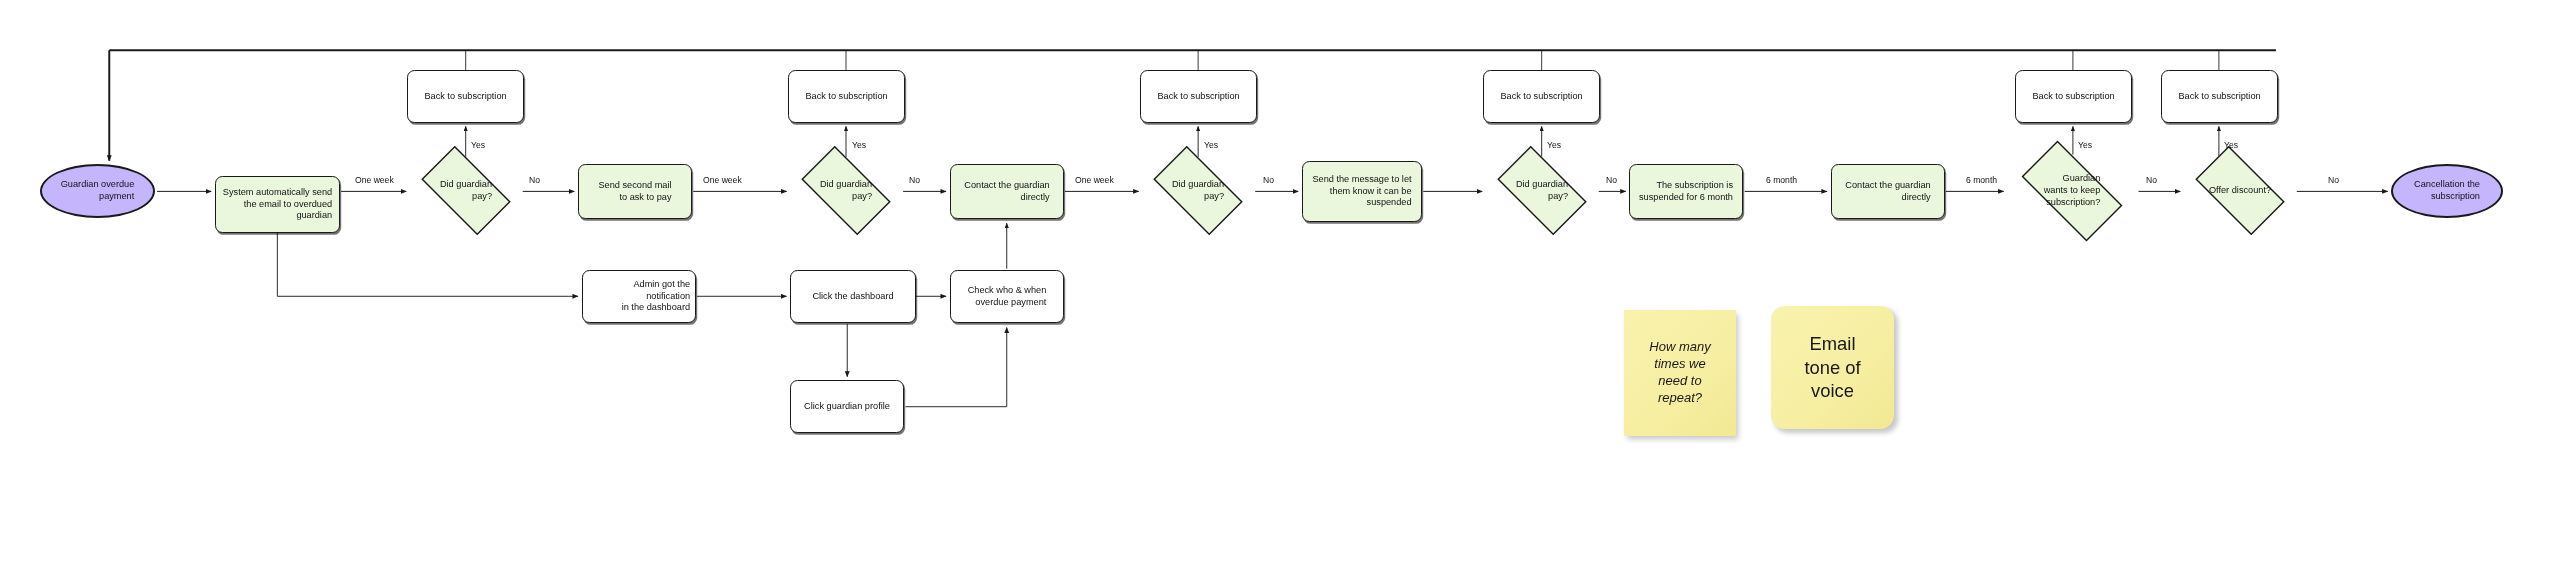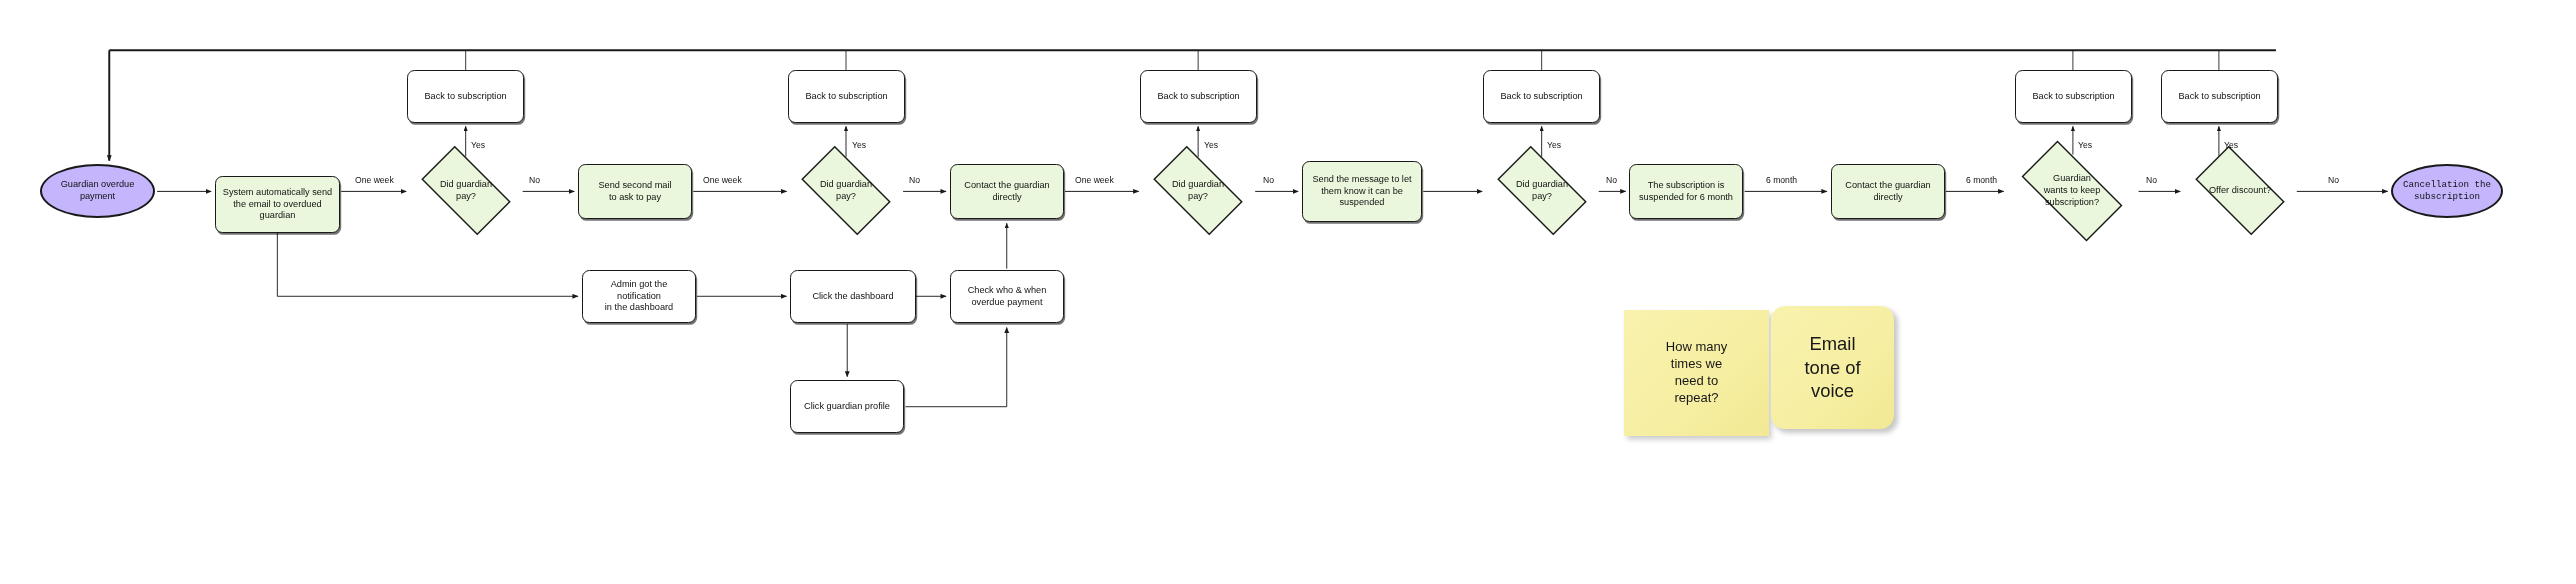--- a/index.html
+++ b/index.html
@@ -26,21 +26,21 @@
     width: 2576px;
     height: 584px;
     pointer-events: none;
   }
   .node {
     position: absolute;
     box-sizing: border-box;
     display: flex;
     align-items: center;
     justify-content: center;
-    text-align: center;
+    text-align: right;
     color: #111111;
     line-height: 1.28;
     z-index: 3;
   }
   .node .lbl {
     display: block;
     padding: 0 4.9px;
     white-space: pre-line;
   }
   
@@ -267,21 +267,21 @@
 
   <div class="node decision" style="left:2184px;top:157px;width:112px;height:67px;">
     <span class="dmd-shape"></span>
     <span class="lbl">Offer discount?</span>
   </div>
 
   <div class="node plain" style="left:2161px;top:70px;width:117px;height:53px;">
     <span class="lbl">Back to subscription</span>
   </div>
 
-  <div class="node term" style="left:2391px;top:164px;width:112px;height:54px;font-family:Liberation Mono, monospace;">
+  <div class="node term" style="left:2391px;top:164px;width:112px;height:54px;">
     <span class="lbl">Cancellation the
 subscription</span>
   </div>
 
   <div class="node plain" style="left:582px;top:270px;width:114px;height:53px;">
     <span class="lbl">Admin got the notification
 in the dashboard</span>
   </div>
 
   <div class="node plain" style="left:790px;top:270px;width:126px;height:53px;">
@@ -308,21 +308,21 @@
   <div class="edge-label" style="left:1204px;top:140px;">Yes</div>
   <div class="edge-label" style="left:1606px;top:175px;">No</div>
   <div class="edge-label" style="left:1547px;top:140px;">Yes</div>
   <div class="edge-label" style="left:1766px;top:175px;">6 month</div>
   <div class="edge-label" style="left:1966px;top:175px;">6 month</div>
   <div class="edge-label" style="left:2146px;top:175px;">No</div>
   <div class="edge-label" style="left:2078px;top:140px;">Yes</div>
   <div class="edge-label" style="left:2328px;top:175px;">No</div>
   <div class="edge-label" style="left:2224px;top:140px;">Yes</div>
 
-  <div class="sticky note-a" style="left:1624px;top:310px;width:145px;height:126px;">
+  <div class="sticky note-a" style="left:1624px;top:310px;width:112px;height:126px;font-style:italic;">
     <span class="lbl">How many
 times we
 need to
 repeat?</span>
   </div>
 
   <div class="sticky note-b" style="left:1771px;top:306px;width:123px;height:123px;border-radius:14px;">
     <span class="lbl">Email
 tone of
 voice</span>

